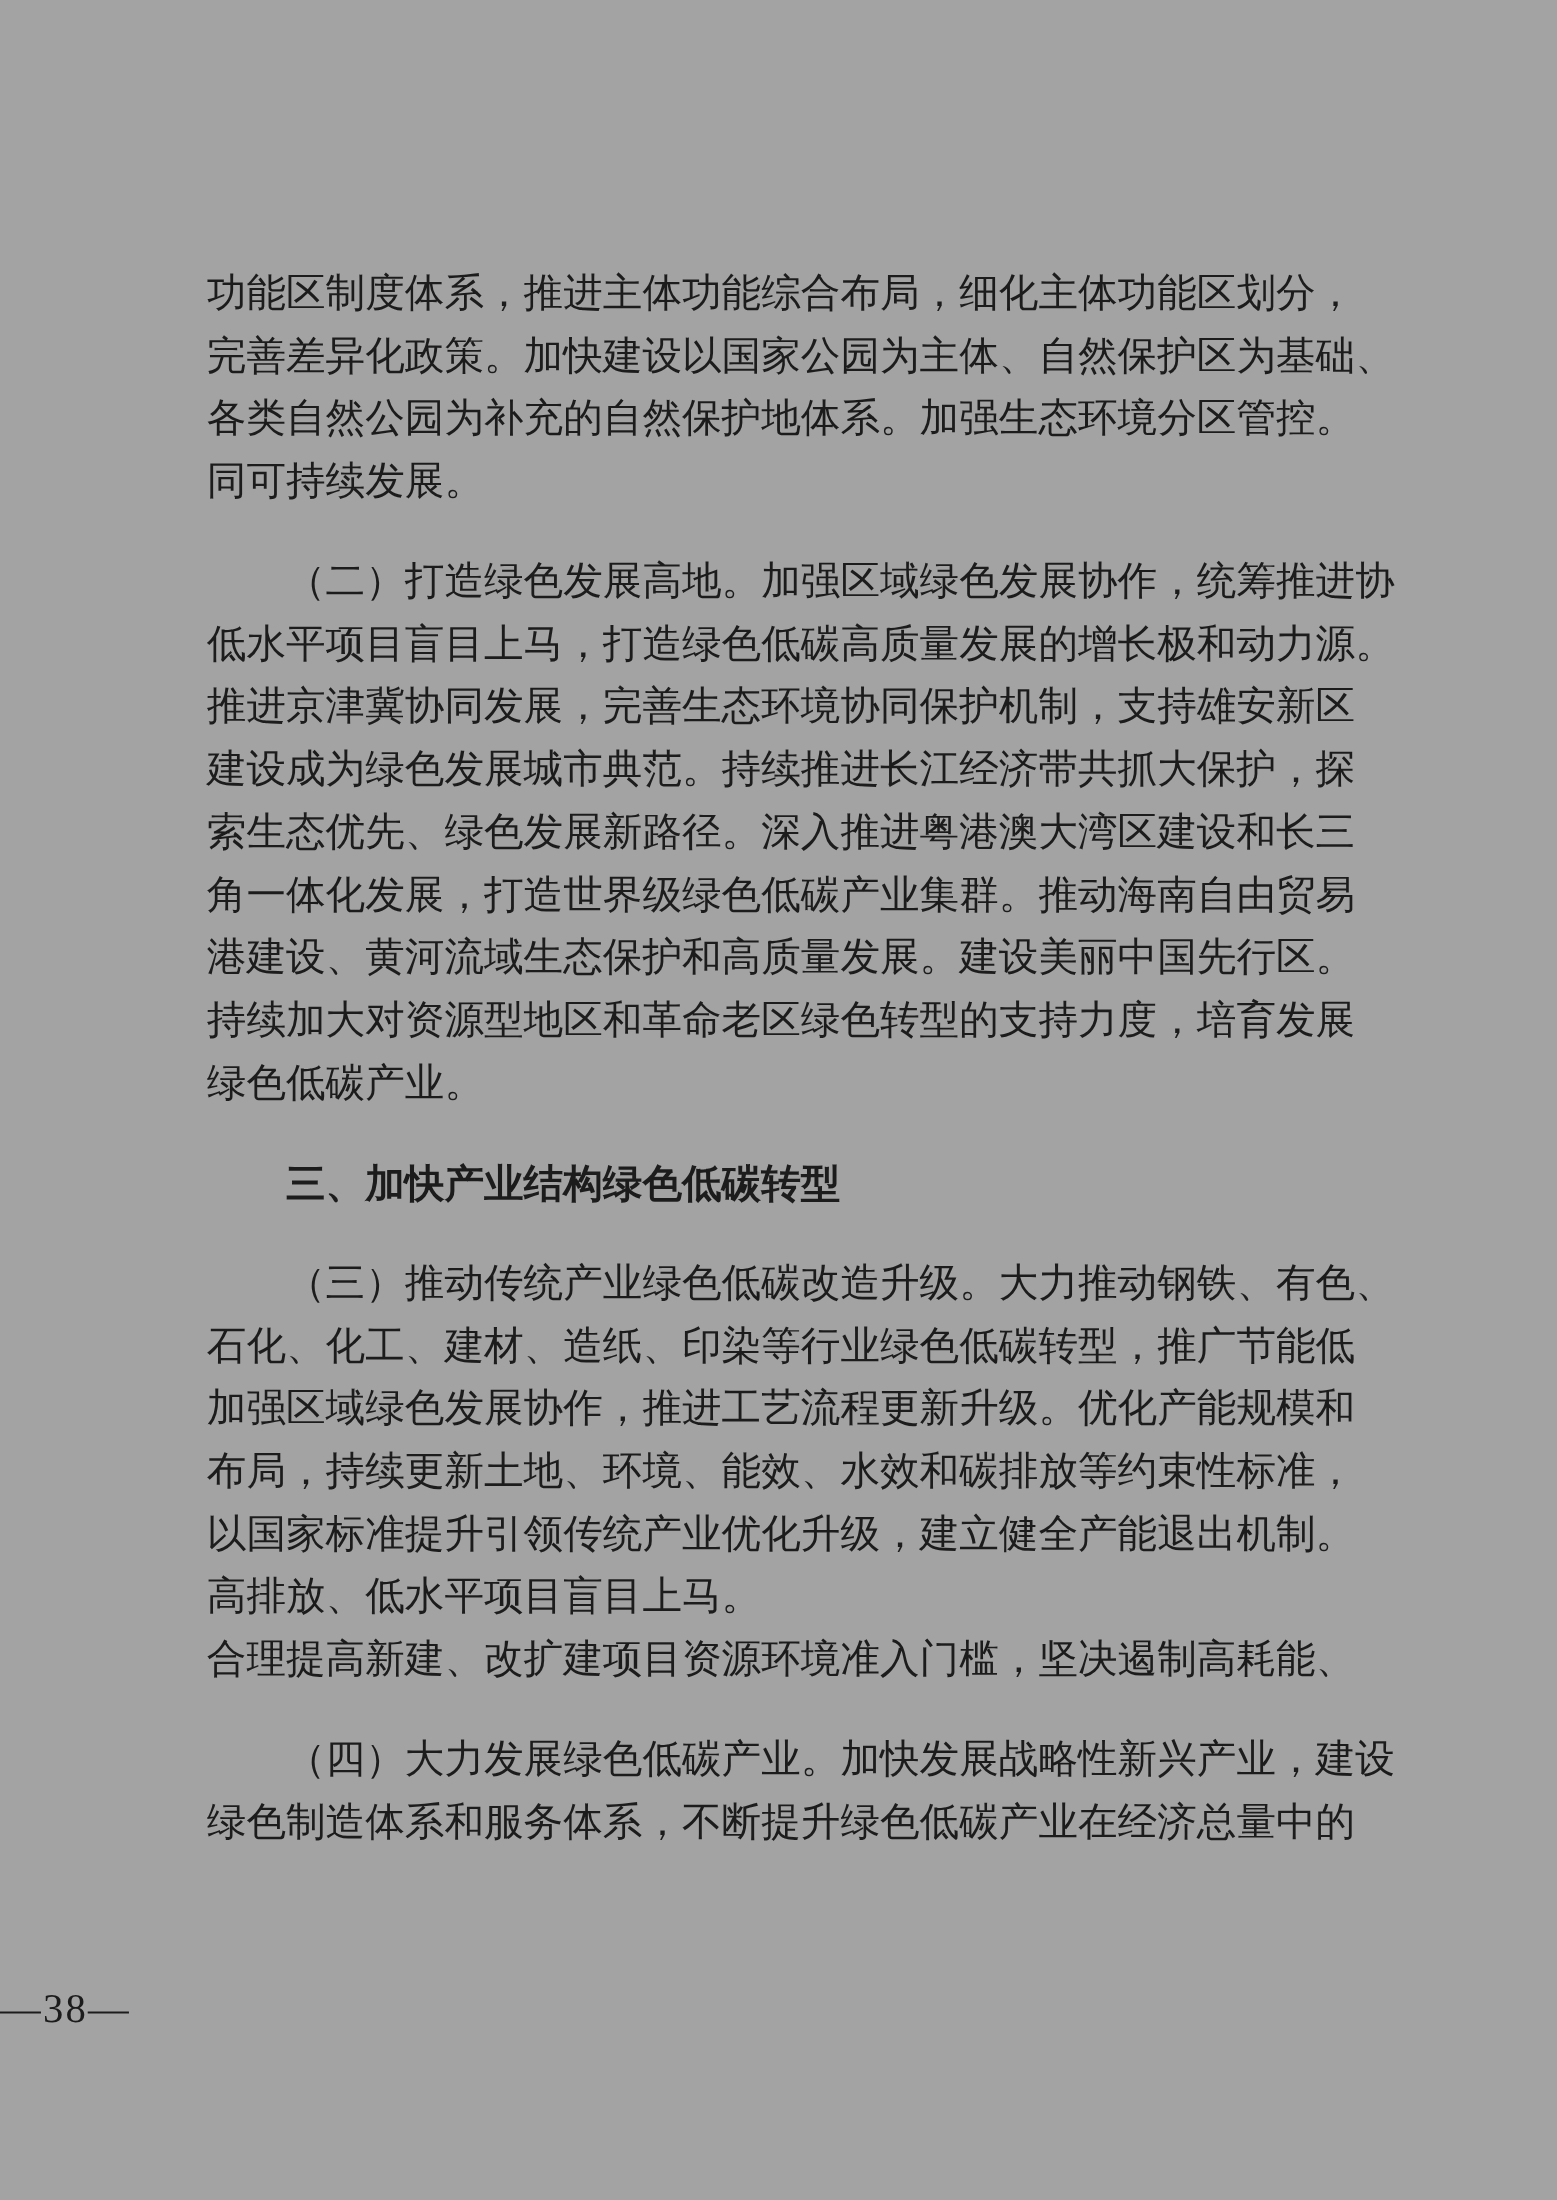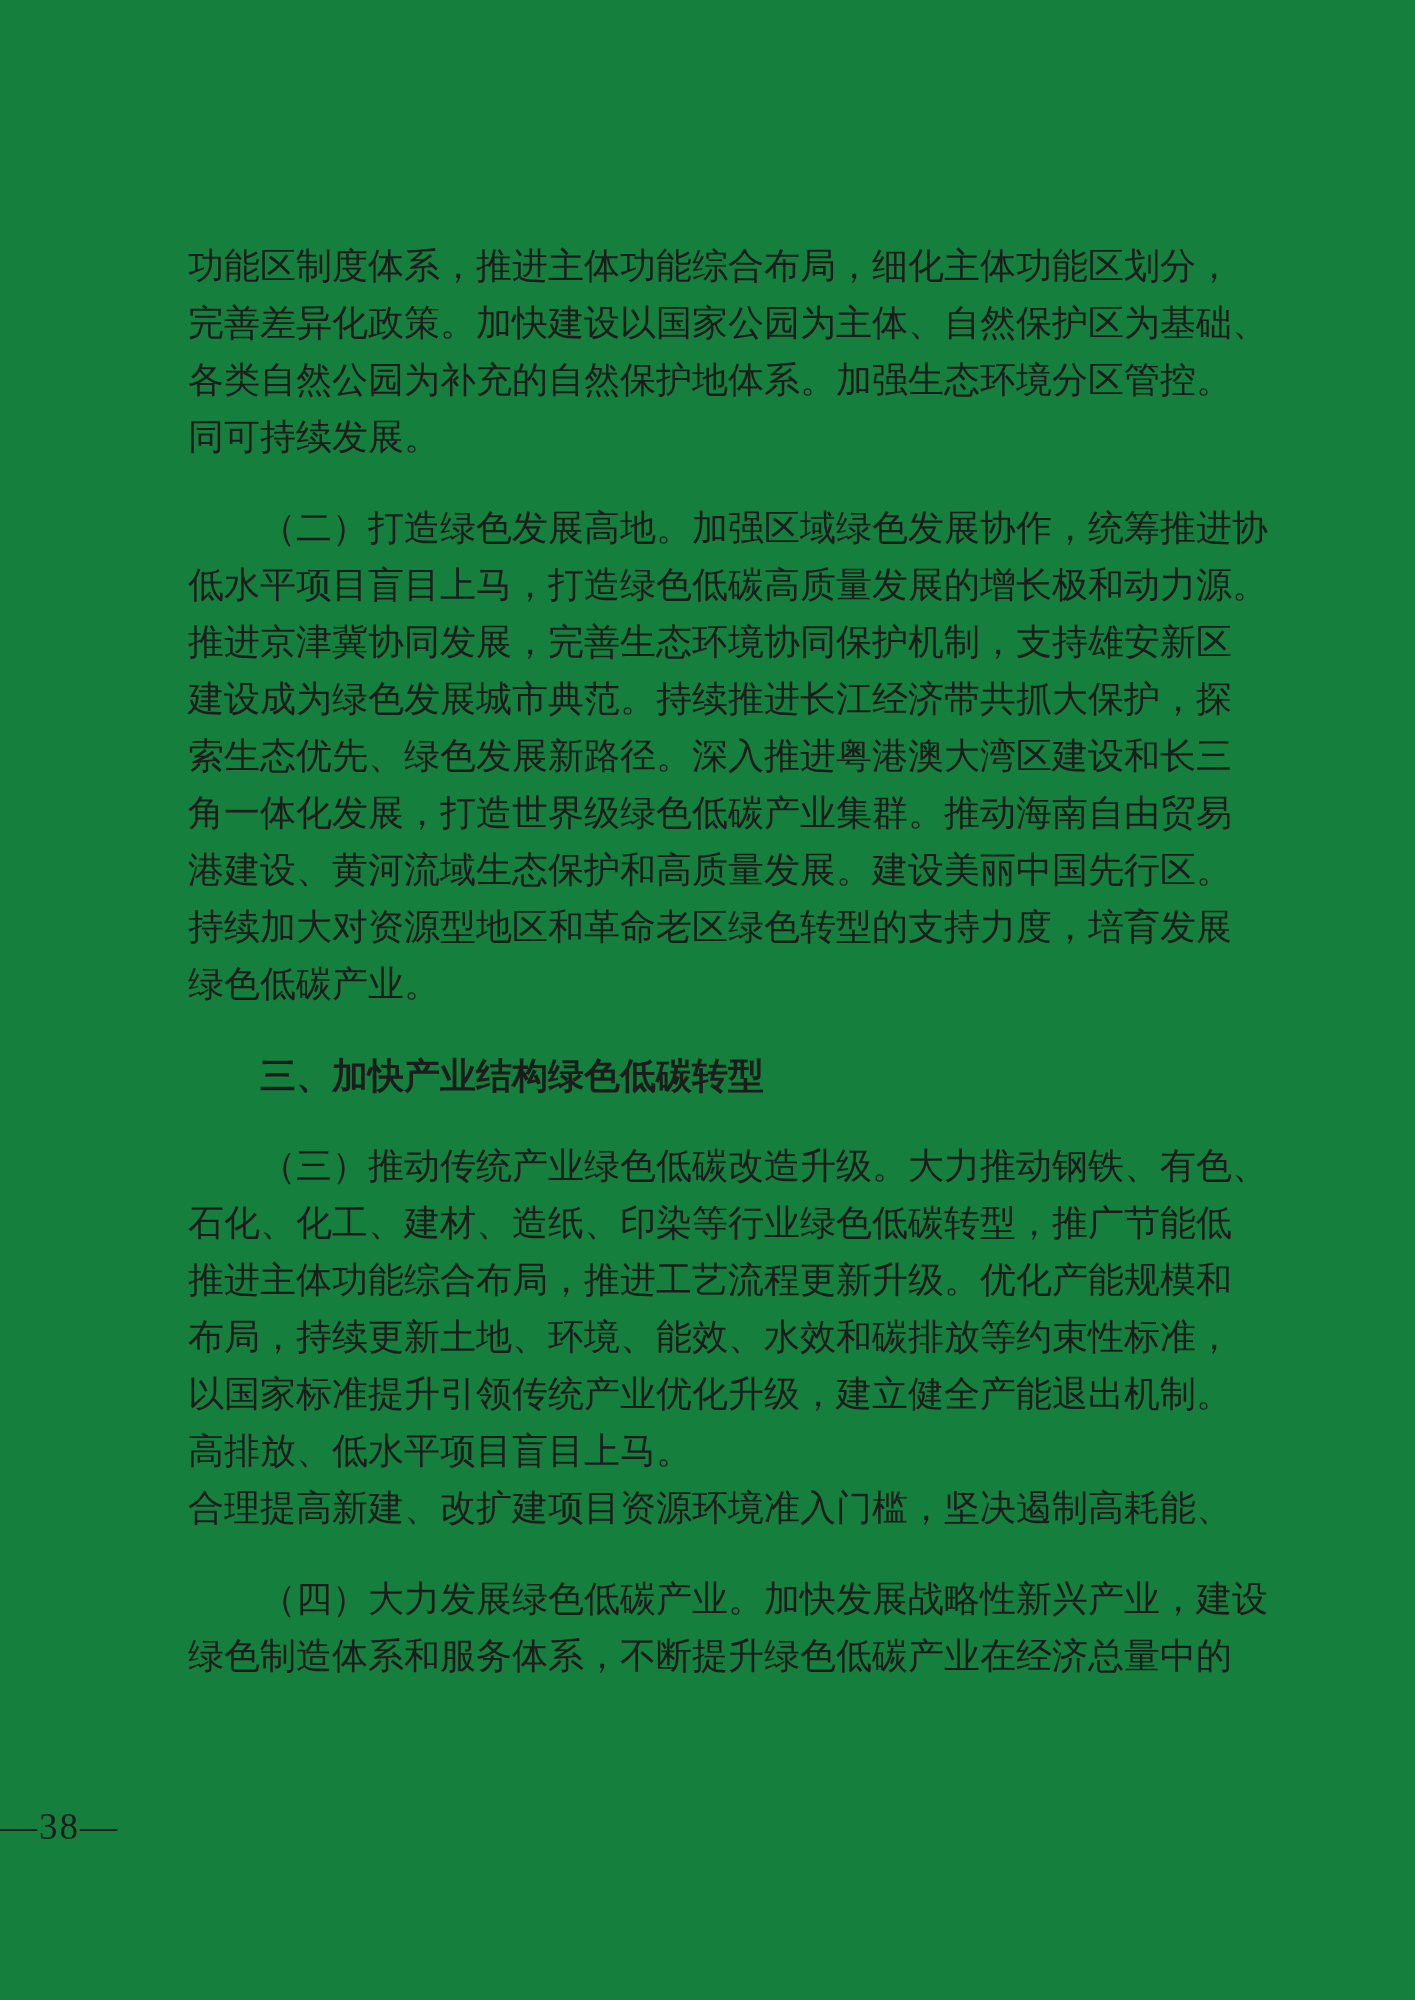--- a/index.html
+++ b/index.html
@@ -5,21 +5,21 @@
   html, body {
     margin: 0;
     padding: 0;
     background: #e8e8e8;
   }
   .page {
     position: relative;
     width: 1415px;
     height: 2000px;
     margin: 0 auto;
-    background: #15803d;
+    background: #a3a3a3;
     overflow: hidden;
     color: #1c1c1c;
     font-family: "Liberation Serif", "DejaVu Serif", serif;
   }
   .content {
     position: absolute;
     left: 188px;
     top: 238px;
     width: 1110px;
   }
@@ -81,21 +81,21 @@
         <span class="line">港建设、黄河流域生态保护和高质量发展。建设美丽中国先行区。</span>
         <span class="line">持续加大对资源型地区和革命老区绿色转型的支持力度，培育发展</span>
         <span class="line">绿色低碳产业。</span>
       </p>
       <h2 class="para heading">
         <span class="line indent">三、加快产业结构绿色低碳转型</span>
       </h2>
       <p class="para body">
         <span class="line indent">（三）推动传统产业绿色低碳改造升级。大力推动钢铁、有色、</span>
         <span class="line">石化、化工、建材、造纸、印染等行业绿色低碳转型，推广节能低</span>
-        <span class="line">推进主体功能综合布局，推进工艺流程更新升级。优化产能规模和</span>
+        <span class="line">加强区域绿色发展协作，推进工艺流程更新升级。优化产能规模和</span>
         <span class="line">布局，持续更新土地、环境、能效、水效和碳排放等约束性标准，</span>
         <span class="line">以国家标准提升引领传统产业优化升级，建立健全产能退出机制。</span>
         <span class="line">高排放、低水平项目盲目上马。</span>
         <span class="line">合理提高新建、改扩建项目资源环境准入门槛，坚决遏制高耗能、</span>
       </p>
       <p class="para body">
         <span class="line indent">（四）大力发展绿色低碳产业。加快发展战略性新兴产业，建设</span>
         <span class="line">绿色制造体系和服务体系，不断提升绿色低碳产业在经济总量中的</span>
       </p>
     </main>

